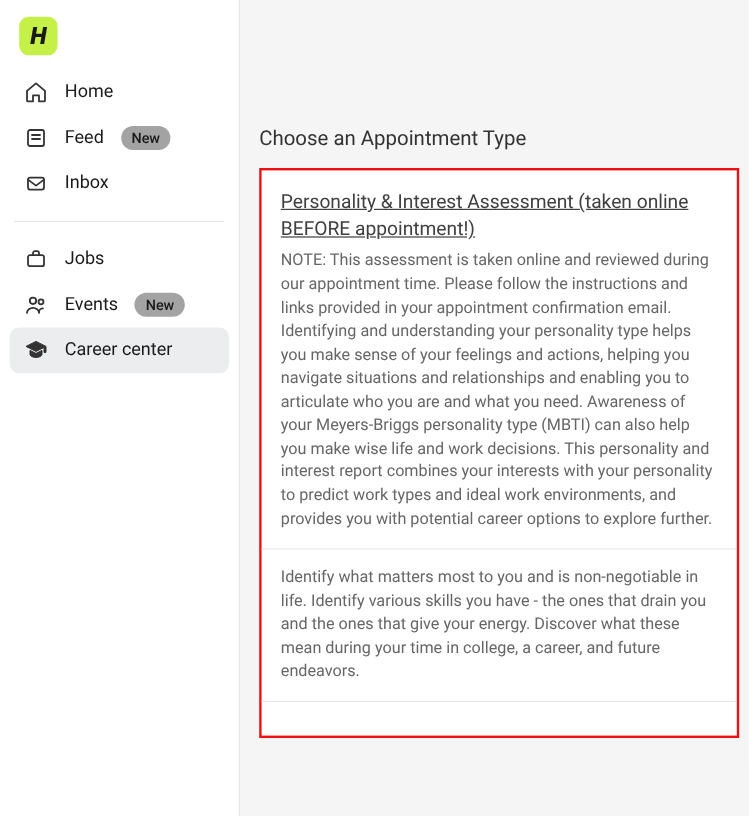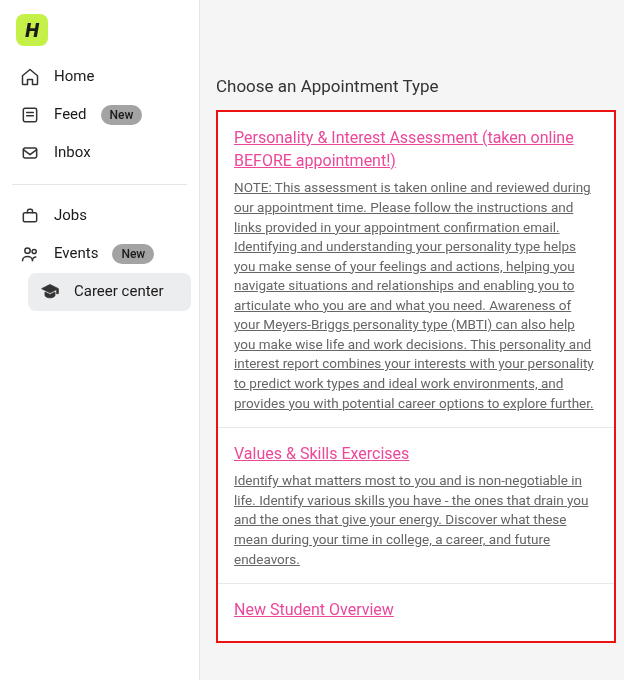--- a/index.html
+++ b/index.html
@@ -37,21 +37,20 @@
       align-items: flex-start;
       gap: 14px;
       padding: 9px 12px;
       border-radius: 8px;
       cursor: pointer;
       color: #1a1a1a;
       font-size: 15px;
     }
     .nav-item.active {
       background: #ecedef;
-      margin-left: 20px;
     }
     .nav-item .icon {
       width: 20px;
       height: 20px;
       display: flex;
       align-items: center;
       justify-content: center;
       flex-shrink: 0;
     }
     .nav-item svg { stroke: #333; }
@@ -64,21 +63,21 @@
       font-weight: 500;
     }
     .divider {
       height: 1px;
       background: #e5e5e5;
       margin: 12px 4px;
     }
     .main {
       flex: 1;
       background: #f5f5f5;
-      padding-top: 76px;
+      padding-top: 106px;
       padding-left: 16px;
       padding-right: 8px;
       overflow: hidden;
     }
     .section-title {
       font-size: 17px;
       color: #333;
       margin-bottom: 14px;
       font-weight: 400;
     }
@@ -87,32 +86,31 @@
       border: 2.5px solid #e11;
       padding: 0;
     }
     .appt-item {
       padding: 14px 16px;
       border-bottom: 1px solid #e8e8e8;
     }
     .appt-item:last-child { border-bottom: none; }
     .appt-title {
       font-size: 16px;
-      color: #ec4899;
+      color: #404040;
       text-decoration: underline;
       line-height: 1.45;
       margin-bottom: 6px;
       cursor: pointer;
       display: inline-block;
     }
     .appt-desc {
       font-size: 13.5px;
       color: #666;
       line-height: 1.45;
-      text-decoration: underline;
     }
   </style>
 </head>
 <body>
 
 <div class="sidebar">
   <div class="logo">H</div>
 
   <div id="nav-primary">
       <div class="nav-item">
@@ -176,16 +174,16 @@
         </span>
         <span>Career center</span>
       </div>
     </div>
 </div>
 
 <div class="main">
   <div class="section-title">Choose an Appointment Type</div>
   <div class="appt-box" id="appt-box">
       <div class="appt-item"><a class="appt-title">Personality &amp; Interest Assessment (taken online BEFORE appointment!)</a><div class="appt-desc">NOTE: This assessment is taken online and reviewed during our appointment time. Please follow the instructions and links provided in your appointment confirmation email. Identifying and understanding your personality type helps you make sense of your feelings and actions, helping you navigate situations and relationships and enabling you to articulate who you are and what you need. Awareness of your Meyers-Briggs personality type (MBTI) can also help you make wise life and work decisions. This personality and interest report combines your interests with your personality to predict work types and ideal work environments, and provides you with potential career options to explore further.</div></div>
-      <div class="appt-item"><a class="appt-title">Values &amp; Skills Exercises</a><div class="appt-desc">Identify what matters most to you and is non-negotiable in life. Identify various skills you have - the ones that drain you and the ones that give your energy. Discover what these mean during your time in college, a career, and future endeavors.</div></div>
-      <div class="appt-item"><a class="appt-title">New Student Overview</a></div>
+      <div class="appt-item"><div class="appt-desc">Identify what matters most to you and is non-negotiable in life. Identify various skills you have - the ones that drain you and the ones that give your energy. Discover what these mean during your time in college, a career, and future endeavors.</div></div>
+      <div class="appt-item"></div>
     </div>
 </div>
 
 </body></html>

